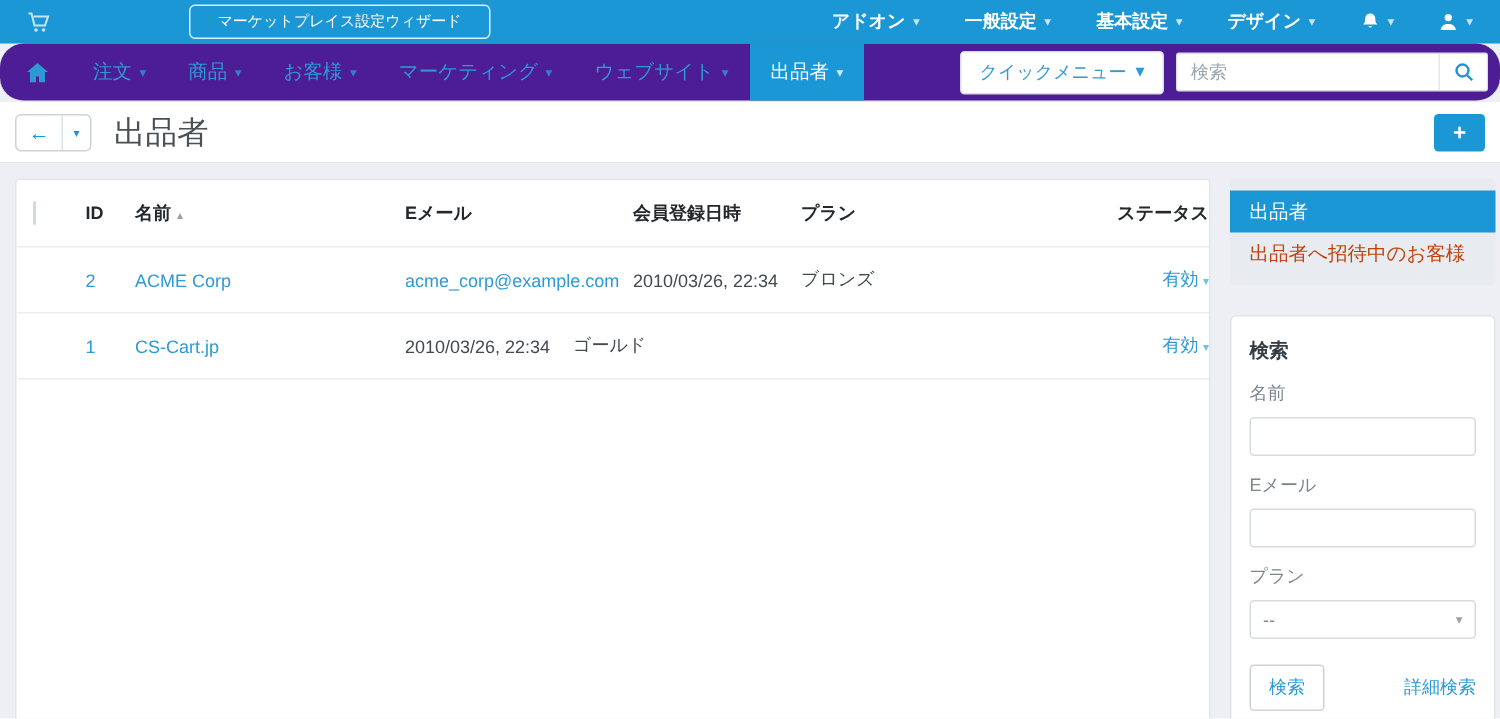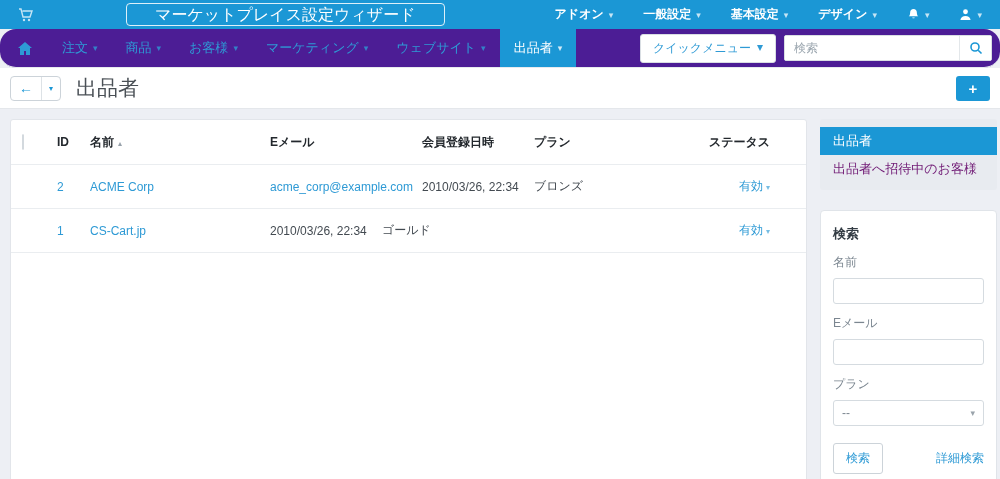--- a/index.html
+++ b/index.html
@@ -6,21 +6,21 @@
   html,body { width:1000px; height:479px; overflow:hidden; }
   body {
     font-family:"Liberation Sans","DejaVu Sans",sans-serif;
     background:#edeff4; position:relative; font-size:12px; color:#434a51;
   }
   
   .topbar { height:29px; background:#1b97d5; display:flex; align-items:center; padding:0 18px; }
   .cart-ic { opacity:.75; margin-right:92px; display:flex; }
   .wizard-btn {
     border:1px solid rgba(255,255,255,.85); border-radius:4px; background:transparent;
-    color:#fff; font-size:16px; padding:3px 28px; cursor:pointer; line-height:15px;
+    color:#fff; font-size:10px; padding:3px 18px; cursor:pointer; line-height:15px;
   }
   .topbar-right { margin-left:auto; display:flex; align-items:center; gap:30px;font-weight:bold; }
   .tb-item { color:#fff; font-size:12px; display:flex; align-items:center; gap:5px; cursor:pointer; }
   .tb-caret { font-size:9px; opacity:.75; }
   
   .navbar { height:39px; background:#4c1d95; border-bottom:1px solid #e7eaee; display:flex; align-items:stretch; padding-left:18px;border-radius:16px; }
   .nav-home { display:flex; align-items:center; padding-right:16px; cursor:pointer; }
   .nav-item { display:flex; align-items:center; gap:5px; padding:0 14px; color:#2e9ad5; font-size:13px; cursor:pointer; }
   .nav-item .nv-caret { font-size:9px; color:#2e9ad5; opacity:.8; }
   .nav-item.active { background:#1b97d5; color:#fff; }
@@ -42,30 +42,30 @@
   .invite-btn { border:1px solid #ccd3d9; border-radius:3px; background:#fff; color:#2e9ad5; font-size:12px; padding:5px 13px; height:25px; cursor:pointer; }
   .plus-btn { width:34px; height:25px; border:0; border-radius:3px; background:#1b97d5; color:#fff; font-size:15px; font-weight:700; line-height:23px; cursor:pointer; }
   
   .content { position:relative; height:376px; }
   .panel { position:absolute; left:10px; top:10px; width:797px; height:380px;
     background:#fff; border:1px solid #e2e5ea; border-radius:3px; }
   .trow { display:flex; align-items:center; padding-left:11px; border-bottom:1px solid #eaedf0; }
   .thead { height:45px; font-weight:700; color:#23282d; }
   .tbody-row { height:44px; }
   .c0 { width:35px; } .c1 { width:33px; } .c2 { width:180px; } .c3 { width:152px; }
-  .c4 { width:112px; } .c5 { flex:1; } .c6 { width:70px; text-align:right; margin-right:36px; }
+  .c4 { width:112px; } .c5 { flex:1; } .c6 { width:70px; text-align:right; }
   .chk { width:17px; height:17px; border:1px solid #d3d9de; border-radius:3px; background:#fff; box-shadow:0 1px 1px rgba(0,0,0,.04) inset; cursor:pointer; }
   .sort-ic { font-size:8px; color:#98a2ab; margin-left:4px; }
   a.cell-link { color:#2e9ad5; text-decoration:none; cursor:pointer; }
   .status-caret { font-size:8px; color:#2e9ad5; opacity:.65; margin-left:3px; }
   .muted-cell { color:#434a51; }
   
   .sidebar { position:absolute; left:820px; top:10px; width:177px; }
   .side-menu { background:#e8ebf0; border-radius:3px; padding:8px 0 7px; }
-  .side-item { display:block; padding:5px 13px; font-size:13px; color:#701a75; text-decoration:none; cursor:pointer; }
+  .side-item { display:block; padding:5px 13px; font-size:13px; color:#c2410c; text-decoration:none; cursor:pointer; }
   .side-item.active { background:#1b97d5; color:#fff; }
   .search-card { margin-top:20px; background:#fff; border:1px solid #e0e4e9; border-radius:4px; padding:14px 12px 18px; height:273px; }
   .sc-title { font-size:13px; font-weight:700; color:#333c44; margin-bottom:6px; }
   .sc-label { font-size:12px; color:#7b8690; margin:11px 0 7px; }
   .sc-input { width:100%; height:26px; border:1px solid #d5dbe0; border-radius:3px; padding:0 7px; font-size:12px; color:#434a51; outline:0; }
   .sc-select { width:100%; height:26px; border:1px solid #d5dbe0; border-radius:3px; padding:0 8px;
     display:flex; align-items:center; justify-content:space-between; color:#7b8690; cursor:pointer; background:#fff; }
   .sc-select .sel-caret { font-size:9px; color:#9aa3ab; }
   .sc-footer { display:flex; align-items:center; justify-content:space-between; margin-top:17px; }
   .sc-submit { border:1px solid #ccd3d9; border-radius:3px; background:#fff; color:#2e9ad5; font-size:12px; padding:6px 12px; cursor:pointer; }

